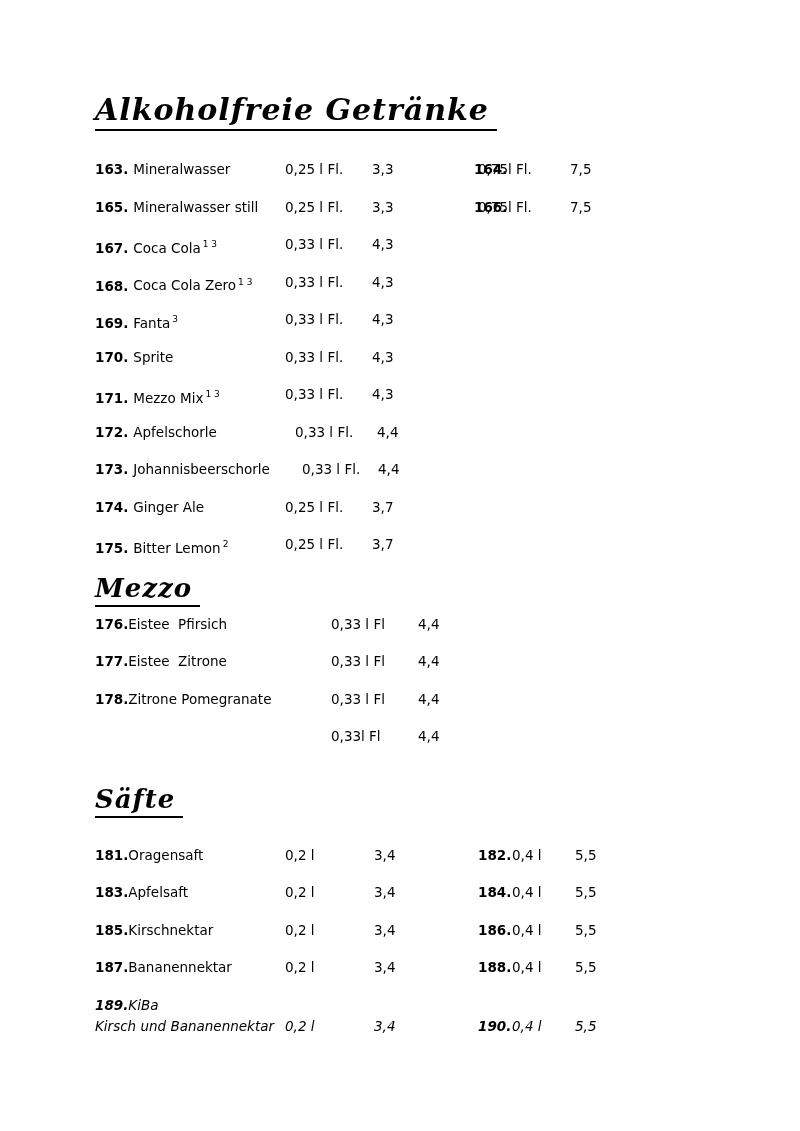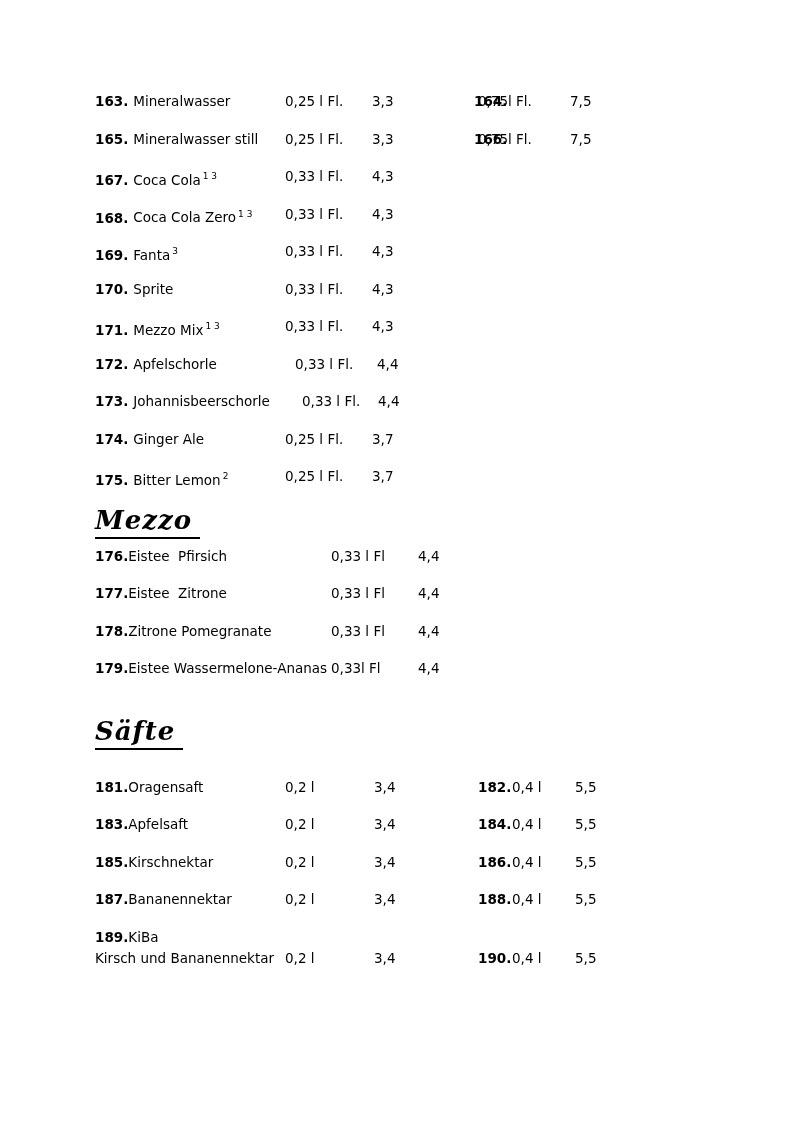--- a/index.html
+++ b/index.html
@@ -19,21 +19,21 @@
     border-bottom:2px solid #000;
     margin:0;padding:0 8px 1px 0;
     letter-spacing:1px;
   }
   h1.title{font-size:30px;line-height:36px;margin:0 0 29px 0;}
   h2.title{font-size:26px;line-height:31px;}
   .sec-eistee h2.title{margin:0 0 8px 0;}
   .sec-saefte h2.title{margin:19px 0 28px 0;}
 
   .row{position:relative;height:37.5px;}
-  .row.two-line{height:58px;}
+  .row.two-line{height:58px;font-style:italic;}
   .cell{position:absolute;top:0;white-space:pre;line-height:18px;}
   .name-cell{left:0;}
   .num{font-weight:bold;}
   .nm{white-space:pre;}
   .sec-a .nm{margin-left:5px;}
   sup.fn{font-size:9px;margin-left:2px;white-space:pre;}
 
   .sec-a .size{left:190px;}  .sec-a .price{left:277px;}
   .sec-a .num2{left:347px;font-weight:bold;margin-left:32px;} .sec-a .size2{left:383px;} .sec-a .price2{left:475px;}
   .sec-a .row:nth-child(8) .size{left:200px;} .sec-a .row:nth-child(8) .price{left:282px;}
@@ -45,20 +45,21 @@
   .sec-c .num2{left:383px;font-weight:bold;} .sec-c .size2{left:417px;} .sec-c .price2{left:480px;}
   .two-line .size,.two-line .price,.two-line .num2,.two-line .size2,.two-line .price2,.two-line .name2{top:21px;}
   .name2{left:0;}
 </style>
 </head>
 <body>
 
 <div class="page">
 
   <section class="sec-alkoholfrei">
+    <h1 class="title">Alkoholfreie Getränke</h1>
     <div class="rows sec-a">
 
       <div class="row">
         <span class="cell name-cell"><b class="num">163.</b><span class="nm">Mineralwasser</span></span>
         <span class="cell size">0,25 l Fl.</span>
         <span class="cell price">3,3</span>
         <b class="cell num2">164.</b>
         <span class="cell size2">0,75l Fl.</span>
         <span class="cell price2">7,5</span>
       </div>
@@ -145,21 +146,20 @@
         <span class="cell price">4,4</span>
       </div>
 
       <div class="row">
         <span class="cell name-cell"><b class="num">178.</b><span class="nm">Zitrone Pomegranate</span></span>
         <span class="cell size">0,33 l Fl</span>
         <span class="cell price">4,4</span>
       </div>
 
       <div class="row">
-        <span class="cell name-cell"><b class="num">179.</b><span class="nm">Eistee Wassermelone-Ananas</span></span>
         <span class="cell size">0,33l Fl</span>
         <span class="cell price">4,4</span>
       </div>
 
     </div>
   </section>
 
   <section class="sec-saefte">
     <h2 class="title">Säfte</h2>
     <div class="rows sec-c">

